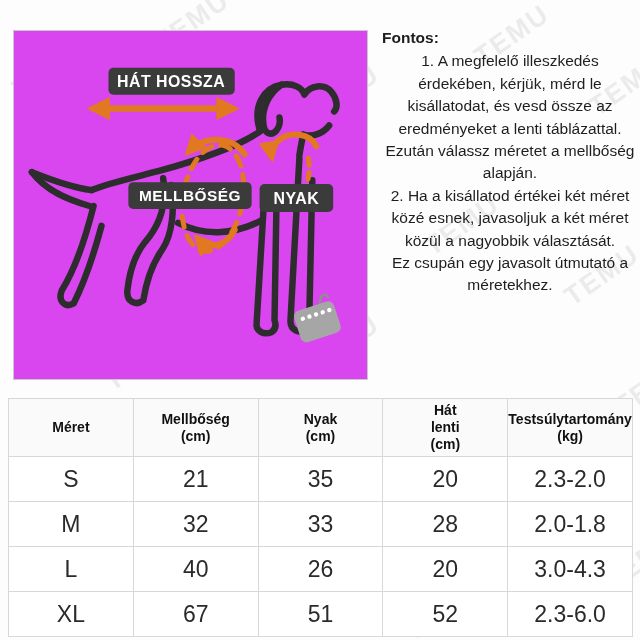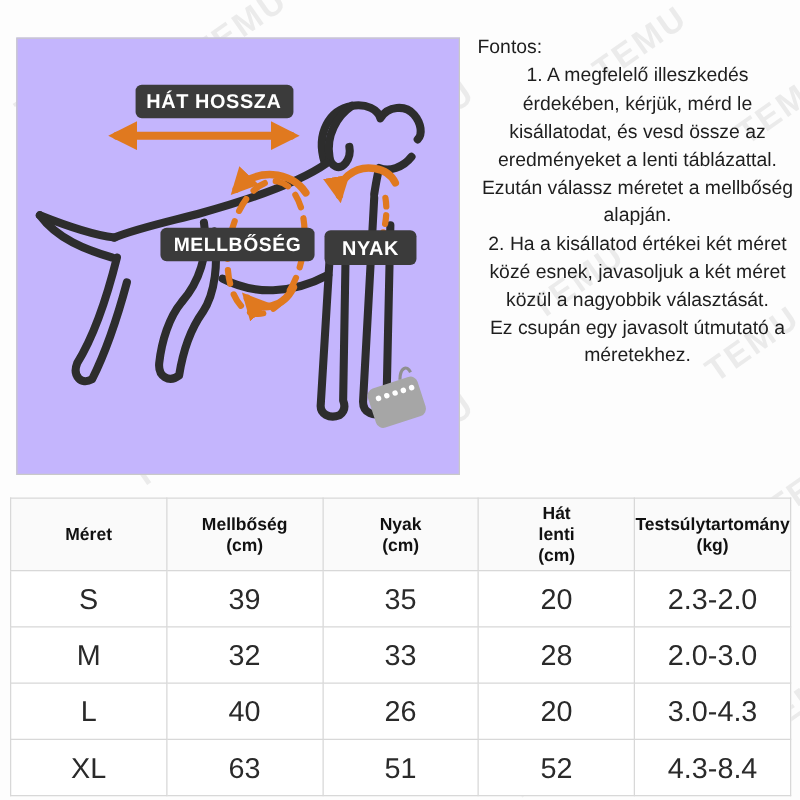--- a/index.html
+++ b/index.html
@@ -14,30 +14,30 @@
   .wm{
     position:absolute;
     font-weight:bold;font-size:27px;letter-spacing:2px;
     color:rgba(140,140,140,0.16);
     transform:rotate(-35deg);
     white-space:nowrap;
   }
   
   .diagram-box{
     position:absolute;left:13px;top:30px;width:355px;height:350px;
-    background:#c4b5fd;border:1px solid #c9c9c9;box-sizing:border-box;
+    background:#d946ef;border:1px solid #c9c9c9;box-sizing:border-box;
     z-index:1;
   }
   .diagram-box svg{display:block;width:100%;height:100%;}
   
   .notes{
     position:absolute;left:382px;top:27px;width:256px;z-index:1;
     font-size:15.5px;line-height:22.4px;color:#1e1e1e;
   }
-  .notes-title{font-weight:normal;margin:0 0 1px 0;}
+  .notes-title{font-weight:bold;margin:0 0 1px 0;}
   .notes p{margin:0;text-align:center;}
   
   .size-table{
     position:absolute;left:8px;top:398px;width:625px;z-index:1;
     border-collapse:collapse;table-layout:fixed;
     background:#ffffff;
   }
   .size-table th,.size-table td{
     border:1px solid #d8d8d8;text-align:center;vertical-align:middle;
     padding:0;
@@ -158,40 +158,40 @@
         <th>Hát
 lenti
 (cm)</th>
         <th>Testsúlytartomány
 (kg)</th>
       </tr>
     </thead>
   <tbody id="tableBody">
       <tr>
         <td>S</td>
-        <td>39</td>
+        <td>21</td>
         <td>35</td>
         <td>20</td>
         <td>2.3-2.0</td>
       </tr>
       <tr>
         <td>M</td>
         <td>32</td>
         <td>33</td>
         <td>28</td>
-        <td>2.0-3.0</td>
+        <td>2.0-1.8</td>
       </tr>
       <tr>
         <td>L</td>
         <td>40</td>
         <td>26</td>
         <td>20</td>
         <td>3.0-4.3</td>
       </tr>
       <tr>
         <td>XL</td>
-        <td>63</td>
+        <td>67</td>
         <td>51</td>
         <td>52</td>
-        <td>4.3-8.4</td>
+        <td>2.3-6.0</td>
       </tr>
     </tbody>
 </table>
 
 </body></html>

